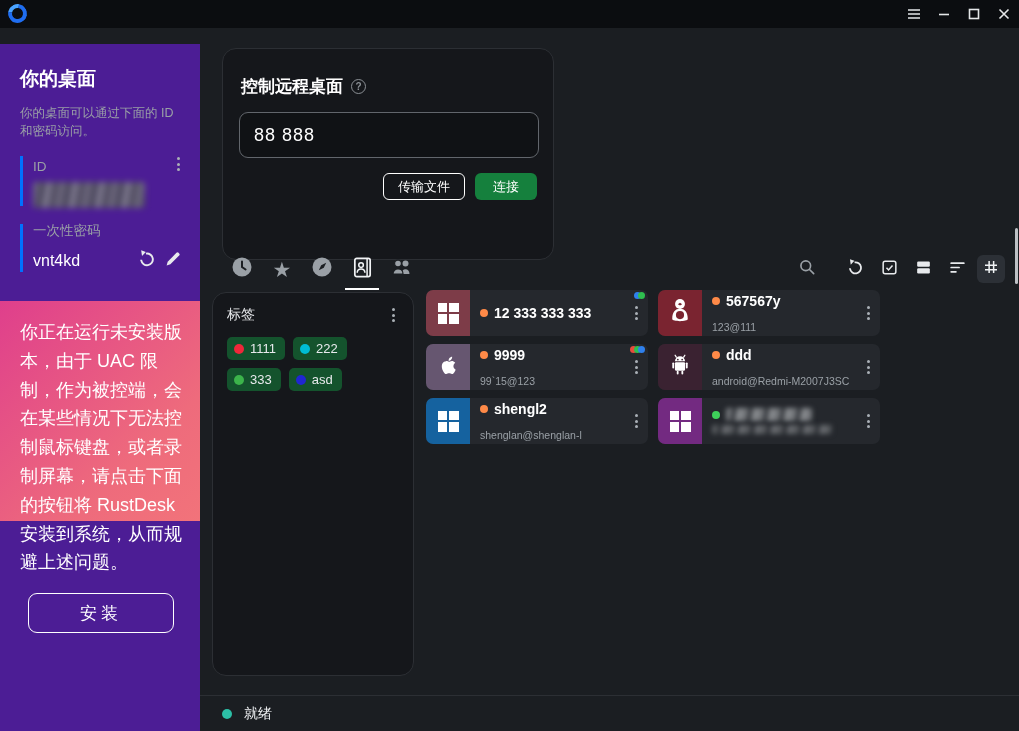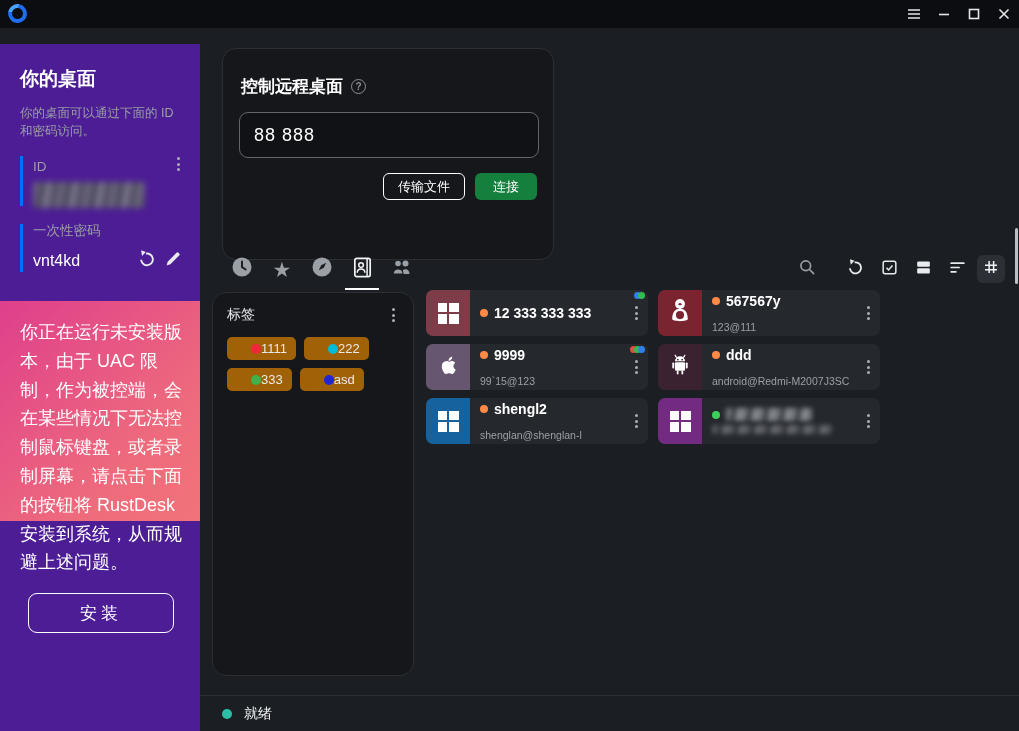--- a/index.html
+++ b/index.html
@@ -62,22 +62,22 @@
   .tab .star-glyph { font-size:21px; line-height:1; }
   .toolbar { margin-left:auto; display:flex; align-items:center; gap:6px; }
   .tool { width:28px; height:28px; display:flex; align-items:center; justify-content:center; cursor:pointer; border-radius:6px; }
   .tool.active { background:#2c3036; }
 
   .tags-panel { position:absolute; left:12px; top:264px; width:202px; height:384px; background:#15171b;
     border:1px solid #2c2f34; border-radius:14px; padding:12px 12px 0 14px; }
   .tags-head { display:flex; align-items:center; justify-content:space-between; }
   .tags-title { font-size:14px; color:#e8eaed; }
   .chips { display:flex; flex-wrap:wrap; gap:8px; margin-top:12px; }
-  .chip { display:inline-flex; align-items:center; height:23px; padding:0 9px 0 24px;
-    background:#a16207; border-radius:5px; font-size:13px; color:#e8eaed; cursor:pointer; }
+  .chip { display:inline-flex; align-items:center; gap:6px; height:23px; padding:0 9px 0 7px;
+    background:#14532d; border-radius:5px; font-size:13px; color:#e8eaed; cursor:pointer; }
   .chip-dot { width:10px; height:10px; border-radius:50%; }
 
   .peers { position:absolute; left:226px; top:262px; display:grid; grid-template-columns:222px 222px; gap:8px 10px; }
   .peer-card { position:relative; height:46px; background:#25282d; border-radius:7px; display:flex; overflow:visible; cursor:pointer; }
   .peer-logo { width:44px; height:46px; border-radius:7px 0 0 7px; display:flex; align-items:center; justify-content:center; flex:none; }
   .peer-info { flex:1; display:flex; flex-direction:column; justify-content:center; padding-left:10px; min-width:0; }
   .peer-name-row { display:flex; align-items:center; gap:6px; }
   .status-dot { width:8px; height:8px; border-radius:50%; flex:none; }
   .peer-name { font-size:14px; font-weight:bold; color:#fff; white-space:nowrap; }
   .peer-sub { font-size:10.5px; color:#9aa0a6; white-space:nowrap; overflow:hidden; margin-top:12px; }

